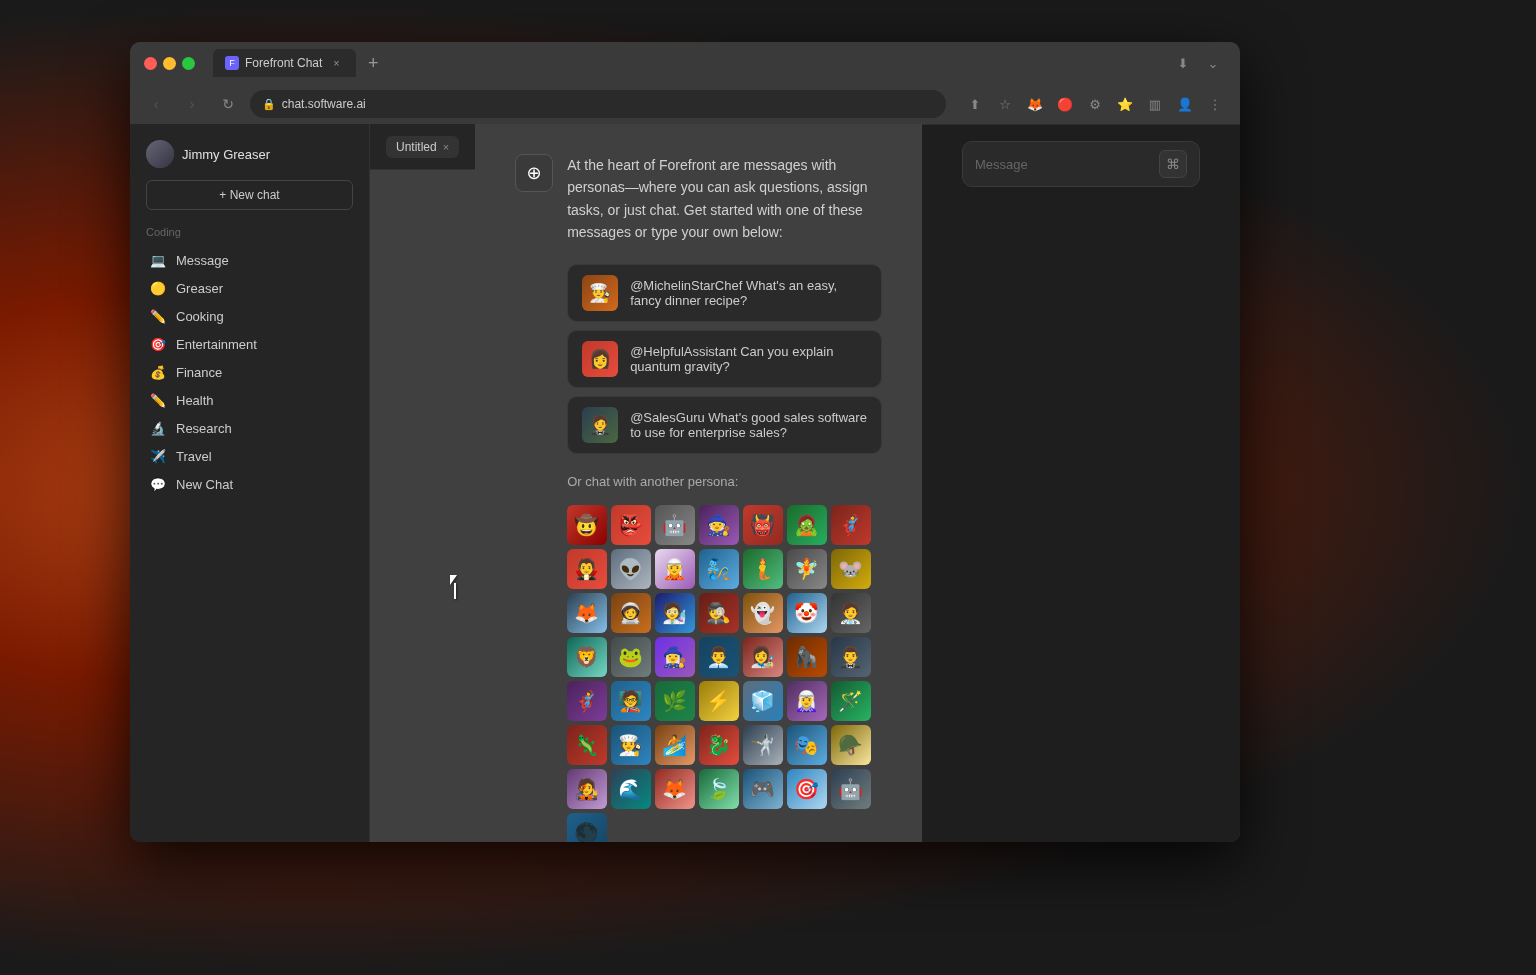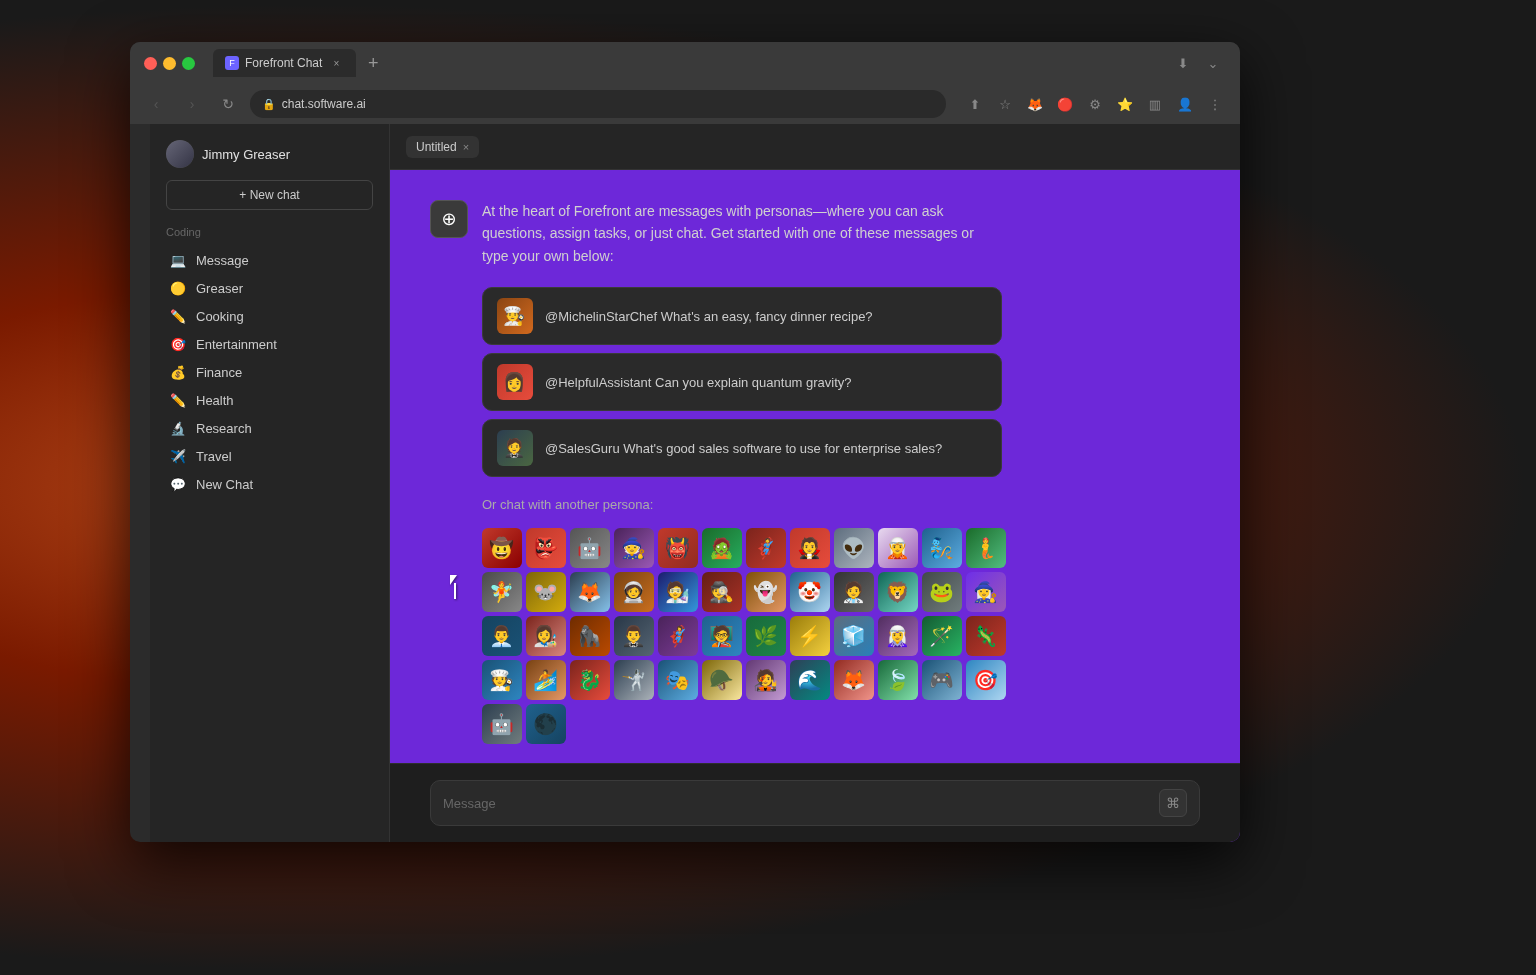--- a/index.html
+++ b/index.html
@@ -176,21 +176,20 @@
       font-size: 13px;
       border-radius: 4px;
       cursor: pointer;
     }
 
     
     .app-content {
       display: flex;
       flex: 1;
       overflow: hidden;
-      margin-left: 20px;
     }
 
     
     .sidebar {
       width: 240px;
       background: #252525;
       flex-shrink: 0;
       display: flex;
       flex-direction: column;
       padding: 16px 0;
@@ -273,22 +272,22 @@
       align-items: center;
       justify-content: center;
       font-size: 13px;
       flex-shrink: 0;
     }
 
     
     .main-area {
       flex: 1;
       display: flex;
-      flex-direction: column;
-      background: #6d28d9;
+      flex-direction: row;
+      background: #404040;
       overflow: hidden;
     }
 
     .chat-header {
       display: flex;
       align-items: center;
       padding: 10px 16px;
       border-bottom: 1px solid #333;
       background: #252525;
       gap: 8px;

